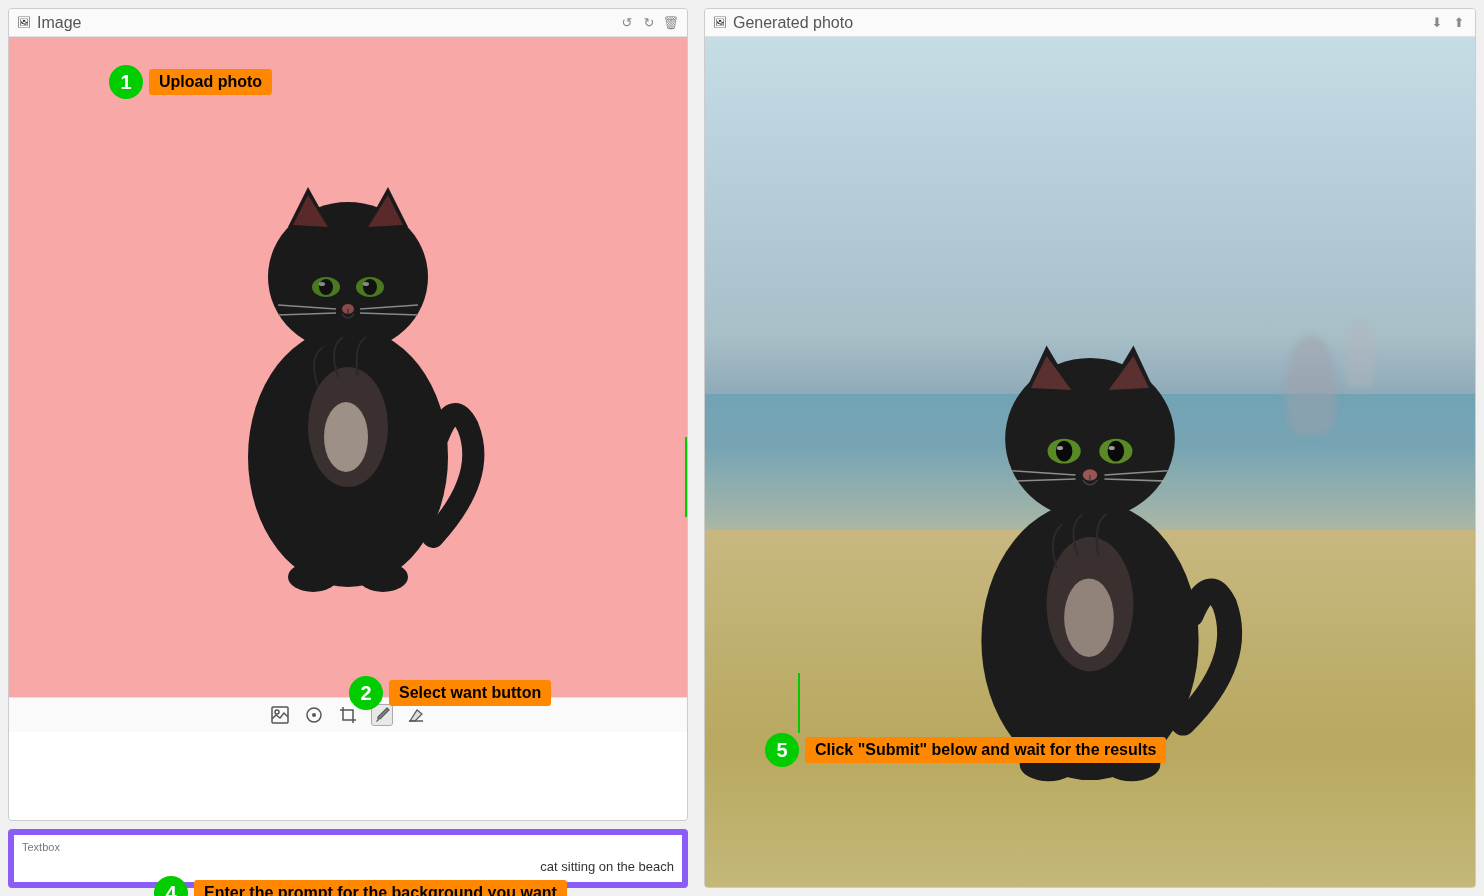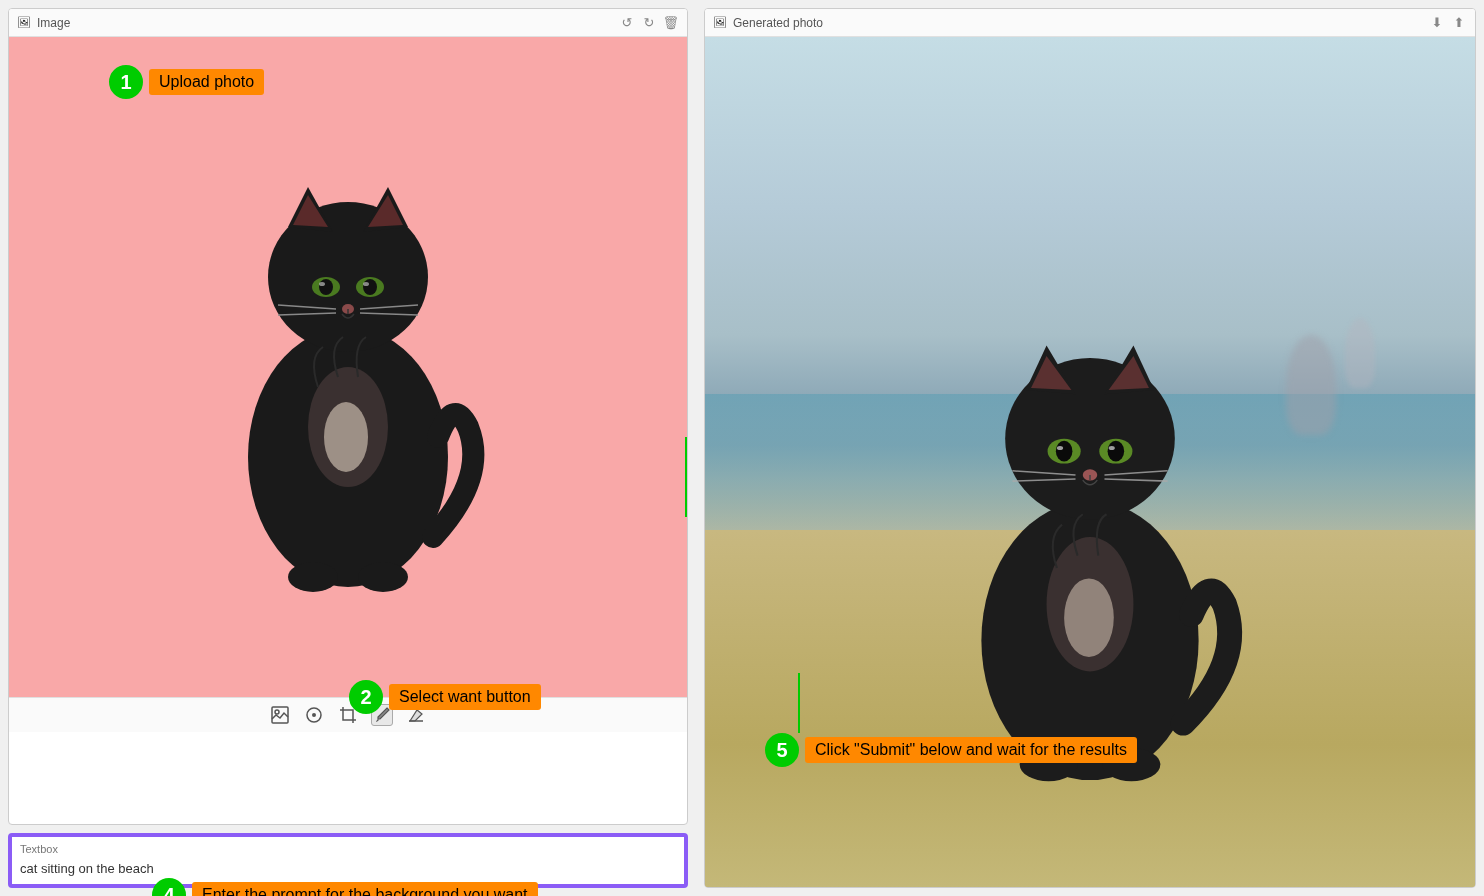--- a/index.html
+++ b/index.html
@@ -17,21 +17,21 @@
       display: flex;
       align-items: center;
       justify-content: space-between;
       padding: 4px 8px;
       border-bottom: 1px solid #e0e0e0;
       background: #fafafa;
       height: 28px;
     }
 
     .panel-title {
-      font-size: 12px;
+      font-size: 16px;
       color: #555;
     }
 
     .panel-header-icons {
       display: flex;
       gap: 6px;
       align-items: center;
     }
 
     .header-icon {
@@ -126,21 +126,21 @@
       display: flex;
       align-items: center;
       justify-content: center;
       flex-shrink: 0;
     }
 
     .callout-text {
       background: #ff8800;
       color: #000;
       font-size: 16px;
-      font-weight: 400;
+      font-weight: 700;
       padding: 4px 10px;
       border-radius: 3px;
       white-space: nowrap;
     }
 
     .left-column {
       display: flex;
       flex-direction: column;
       width: 680px;
       flex-shrink: 0;
@@ -156,21 +156,21 @@
     .left-panel-wrapper {
       background: #fff;
       border: 1px solid #ccc;
       border-radius: 4px;
       overflow: hidden;
       position: relative;
     }
 
     .bottom-section {
       background: #fff;
-      border: 4px solid #8b5cf6;
+      border: 6px solid #8b5cf6;
       border-radius: 4px;
       margin-top: 8px;
       padding: 6px 8px;
     }
   </style>
 </head>
 <body>
 
 <div style="display: flex; flex-direction: row; padding: 8px; gap: 8px; height: 896px; background: #f0f0f0;">
 
@@ -283,21 +283,21 @@
 
       <div class="callout" style="position: absolute; bottom: 110px; left: 340px; align-items: center;">
         <div class="callout-number">2</div>
         <div class="callout-text">Select want button</div>
       </div>
 
     </div>
 
     <div class="bottom-section" style="position: relative; margin-top: 8px;">
       <div class="textbox-label">Textbox</div>
-      <input type="text" class="textbox-input" value="cat sitting on the beach" style="width: 100%; border: none; outline: none; font-size: 13px; color: rgb(51, 51, 51); background: transparent; padding: 2px 0px;">
+      <input type="text" class="textbox-input" value="cat sitting on the beach" style="width: 100%; border: none; outline: none; font-size: 13px; color: rgb(51, 51, 51); background: transparent; padding: 2px 0px; text-align: right;">
 
       
       <div class="callout" style="position: absolute; bottom: -28px; left: 140px; align-items: center;">
         <div class="callout-number">4</div>
         <div class="callout-text">Enter the prompt for the background you want</div>
       </div>
     </div>
 
   </div>
 

